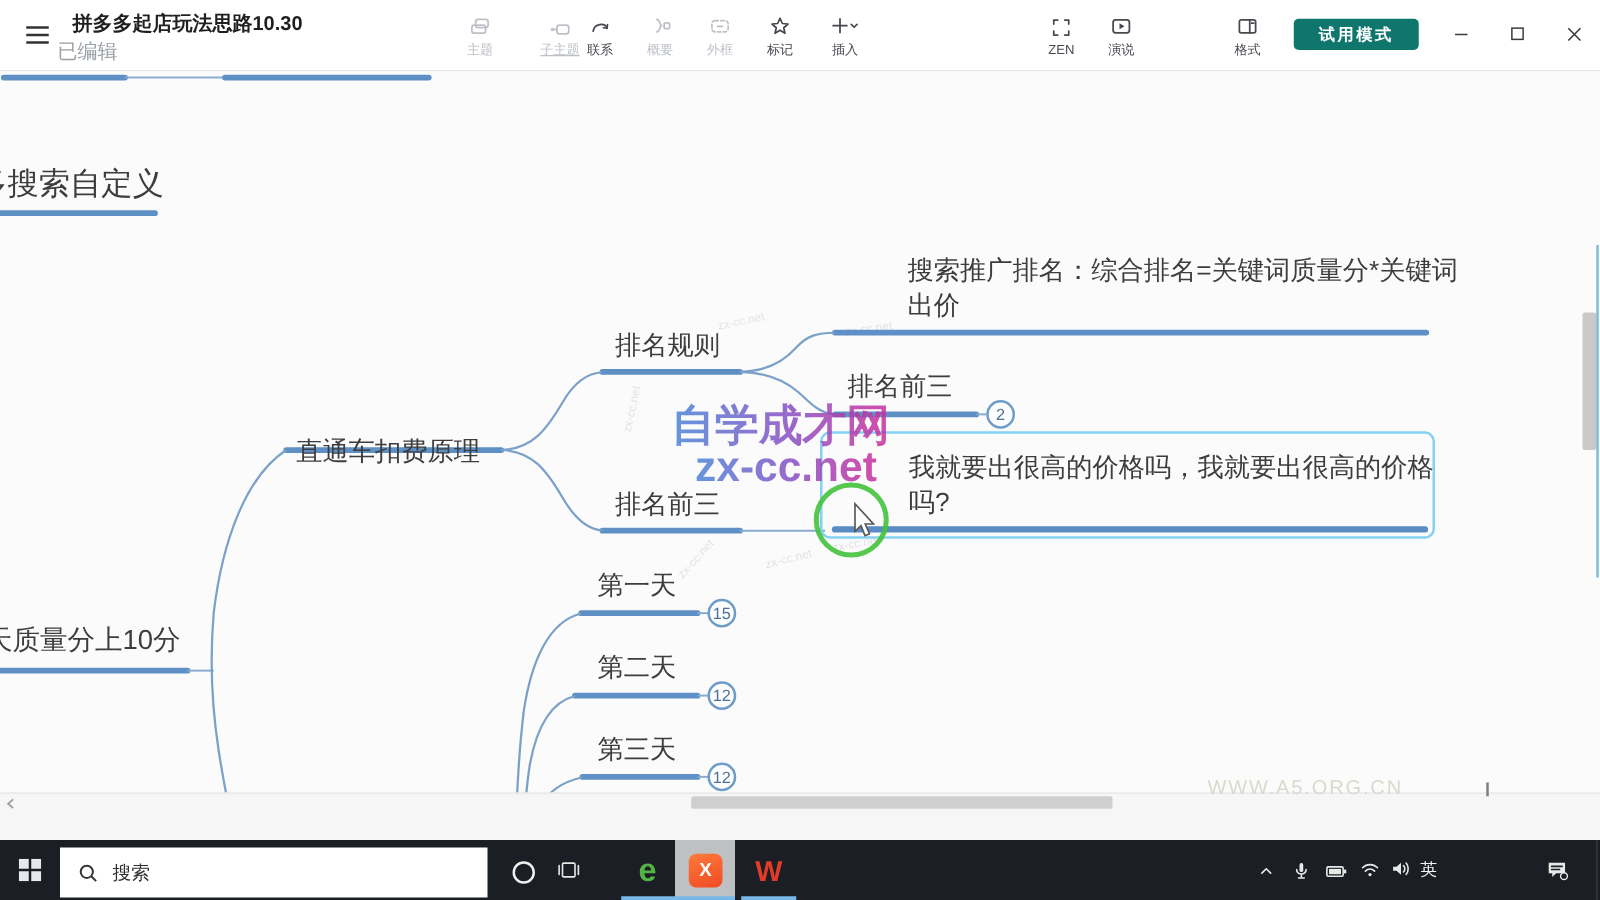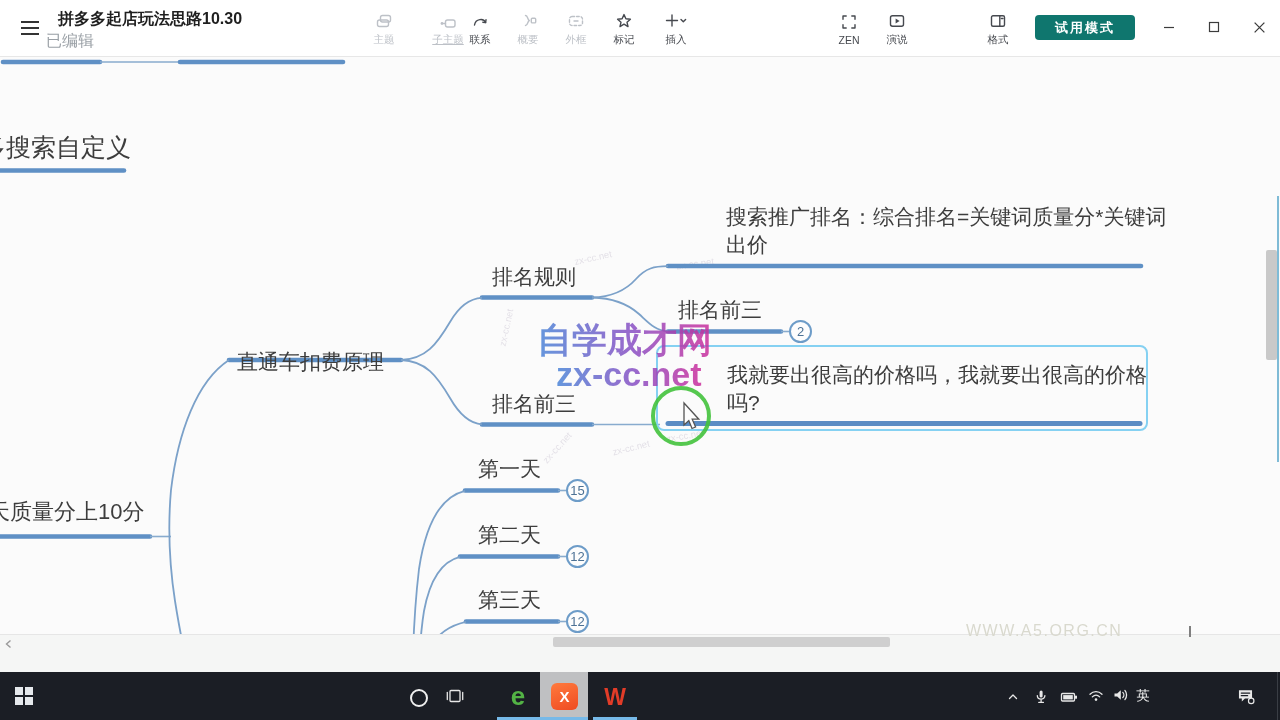--- a/index.html
+++ b/index.html
@@ -263,20 +263,27 @@
   <div class="taskbar">
     <div class="tb-item" style="left:10px;top:10px;width:28px;height:28px;">
       <svg width="18" height="18" viewBox="0 0 18 18">
         <rect x="0" y="0" width="8" height="8" fill="#e5e8ec" stroke="none"></rect>
         <rect x="10" y="0" width="8" height="8" fill="#e5e8ec" stroke="none"></rect>
         <rect x="0" y="10" width="8" height="8" fill="#e5e8ec" stroke="none"></rect>
         <rect x="10" y="10" width="8" height="8" fill="#e5e8ec" stroke="none"></rect>
       </svg>
     </div>
 
+    <div class="search-wrap">
+      <svg style="position:absolute;left:14px;top:12px;" width="17" height="17" viewBox="0 0 16 16">
+        <circle cx="7" cy="7" r="4.6" fill="none" stroke="#333" stroke-width="1.5"></circle>
+        <line x1="10.4" y1="10.4" x2="14" y2="14" stroke="#333" stroke-width="1.5"></line>
+      </svg>
+      <input class="search-input" placeholder="搜索" style="">
+    </div>
 
     <div class="cortana-ring" style="position:absolute;left:410px;top:17px;"></div>
 
     <div class="tb-item" style="left:442px;top:12px;width:26px;height:24px;">
       <svg width="20" height="20" viewBox="0 0 20 20">
         <rect x="5" y="4.5" width="10" height="11" rx="1"></rect>
         <line x1="2.3" y1="6.5" x2="2.3" y2="13.5"></line>
           <line x1="17.7" y1="6.5" x2="17.7" y2="13.5"></line>
       </svg>
     </div>

